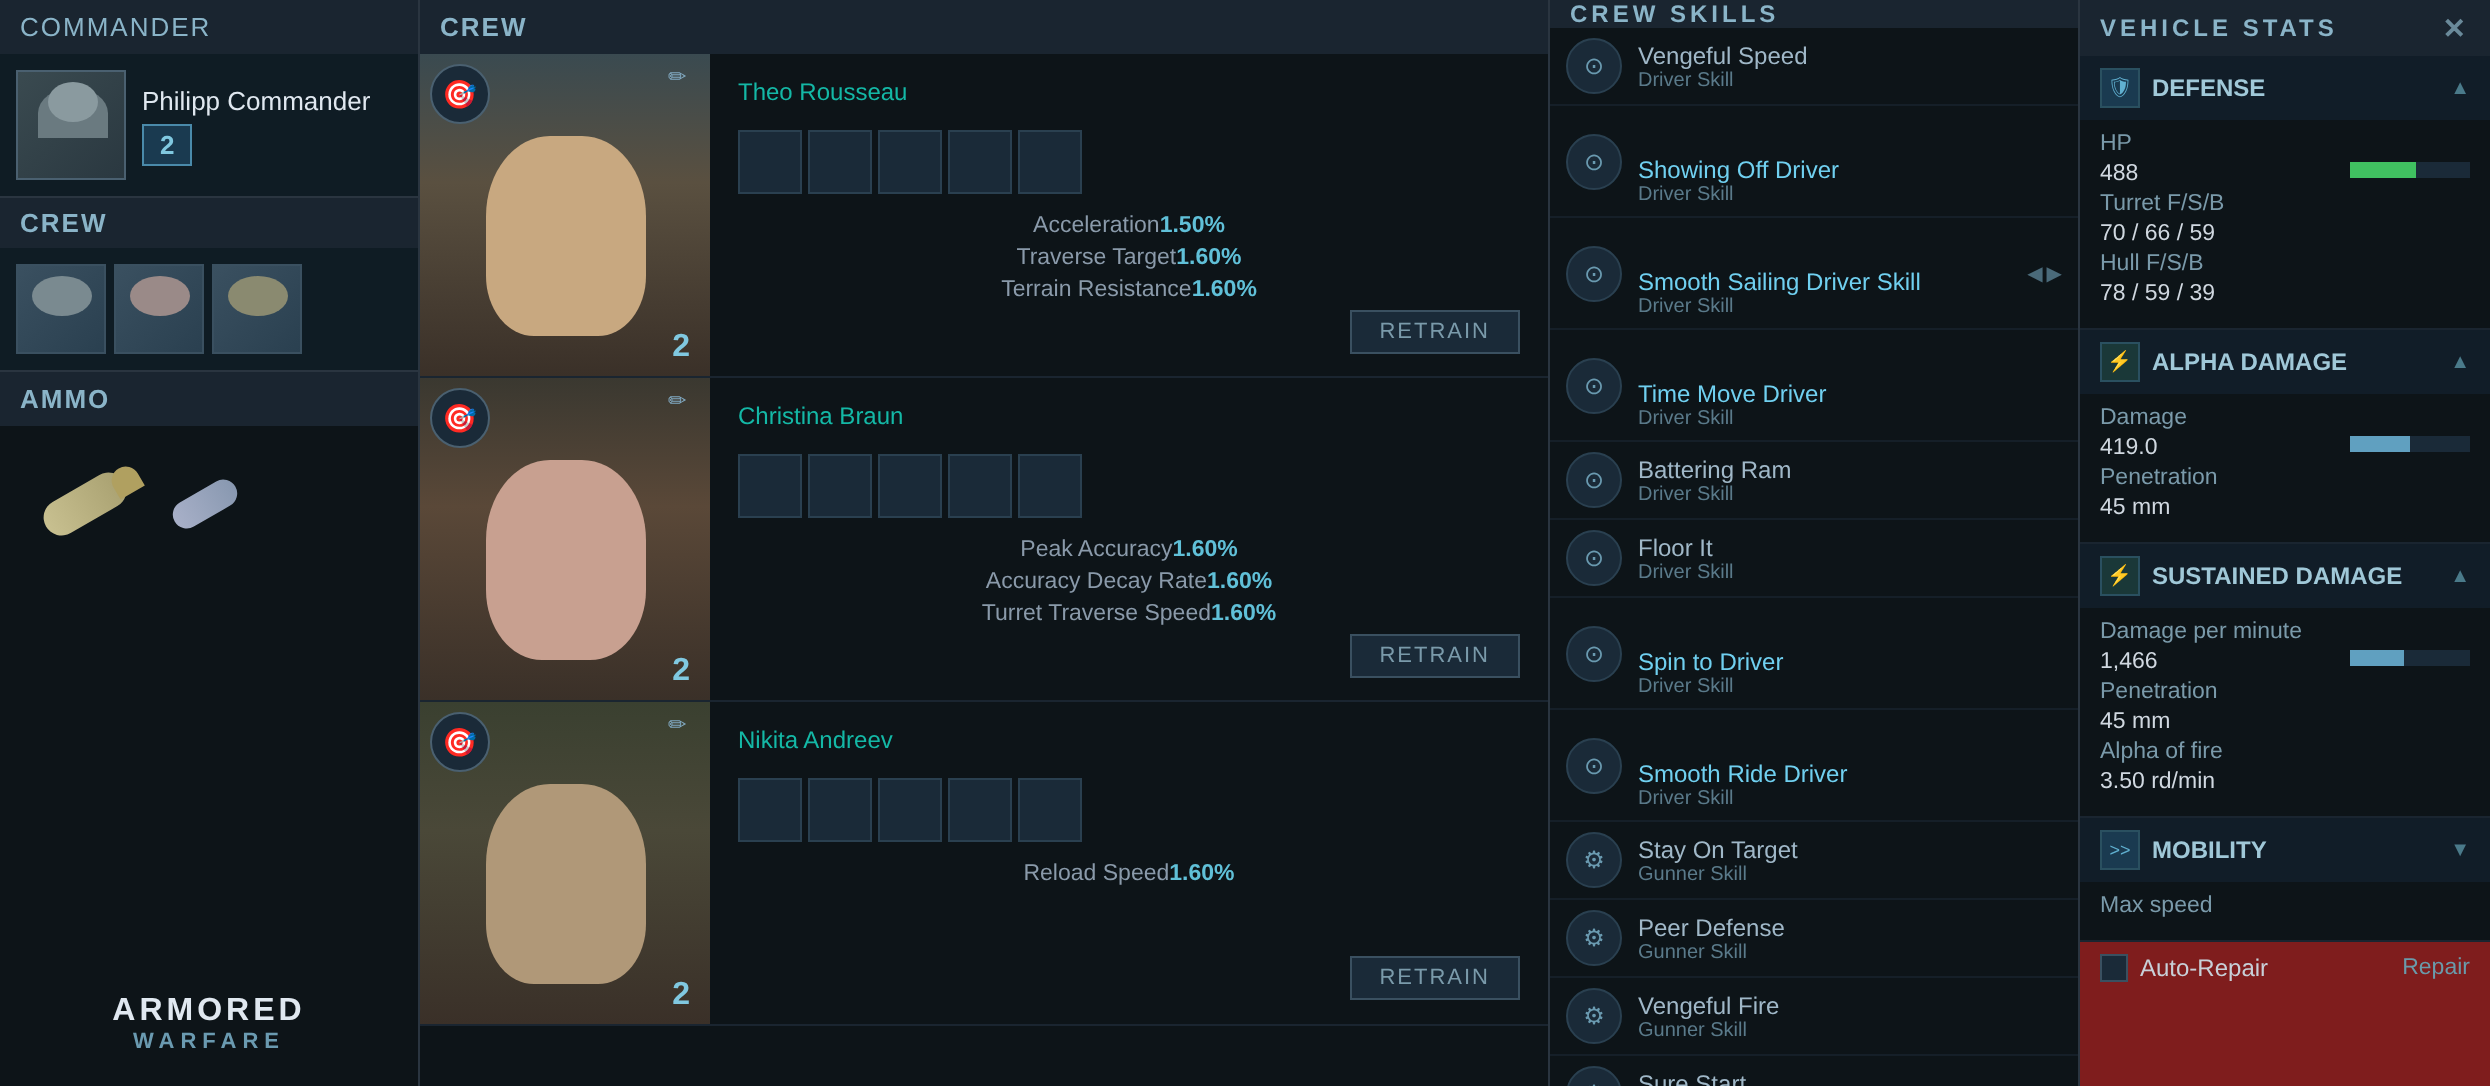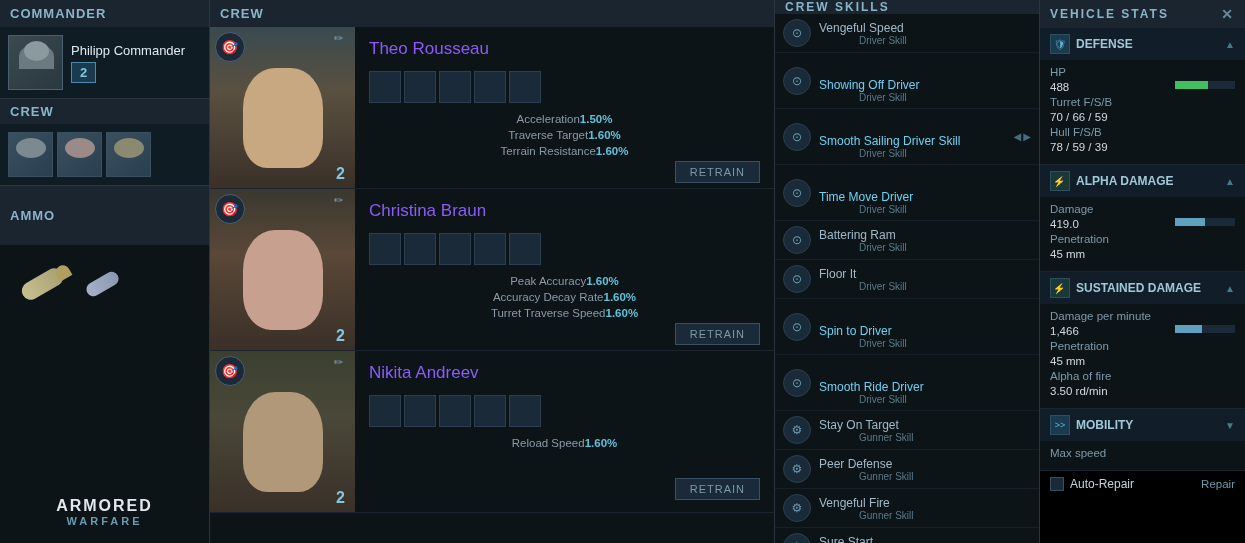--- a/index.html
+++ b/index.html
@@ -21,21 +21,21 @@
       border-right: 1px solid #2a3540;
       display: flex;
       flex-direction: column;
       flex-shrink: 0;
     }
 
     .commander-header {
       background: #1a2530;
       padding: 6px 10px;
       font-size: 13px;
-      font-weight: bold;
+      font-weight: normal;
       color: #8ab4c8;
       text-transform: uppercase;
       letter-spacing: 1px;
     }
 
     .commander-info {
       display: flex;
       align-items: center;
       padding: 8px;
       gap: 8px;
@@ -119,21 +119,21 @@
       width: 30px; height: 20px;
       background: #7a8a90;
       border-radius: 50%;
     }
 
     .crew-thumb.female::before { background: #9a8a88; }
     .crew-thumb.goggles::before { background: #8a8a70; }
 
     .ammo-section-header {
       background: #1a2530;
-      padding: 22px 10px;
+      padding: 6px 10px;
       font-size: 13px;
       font-weight: bold;
       color: #8ab4c8;
       text-transform: uppercase;
       letter-spacing: 1px;
       border-top: 1px solid #2a3540;
     }
 
     .ammo-icons {
       display: flex;
@@ -286,22 +286,22 @@
 
     .crew-info {
       flex: 1;
       padding: 12px 14px;
       display: flex;
       flex-direction: column;
       gap: 4px;
     }
 
     .crew-name {
-      font-size: 17px;
-      color: #8b5cf6;
+      font-size: 12px;
+      color: #14b8a6;
       margin-bottom: 8px;
     }
 
     .stat-row {
       display: flex;
       justify-content: center;
       align-items: center;
       font-size: 11.5px;
     }
 
@@ -383,39 +383,39 @@
       display: flex;
       align-items: center;
       justify-content: center;
       font-size: 12px;
       color: #6a9ab0;
     }
 
     .skill-text { flex: 1; }
     .skill-name { color: #a0b8c8; font-size: 12px; }
     .skill-name.highlighted { color: #70d0f0; margin-top: 20px; }
-    .skill-sub { color: #5a7a8a; font-size: 10px; margin-left: 40px; }
+    .skill-sub { color: #5a7a8a; font-size: 10px; }
 
     .scroll-arrows {
       display: flex;
       gap: 2px;
       align-items: center;
       margin-left: auto;
     }
 
     .scroll-arrow {
       color: #4a6a7a;
       font-size: 10px;
       cursor: pointer;
     }
 
     
     .stats-panel {
       flex: 1;
-      background: #000000;
+      background: #7f1d1d;
       display: flex;
       flex-direction: column;
       min-width: 200px;
     }
 
     .stats-header {
       background: #1a2530;
       padding: 6px 10px;
       font-size: 12px;
       font-weight: bold;

